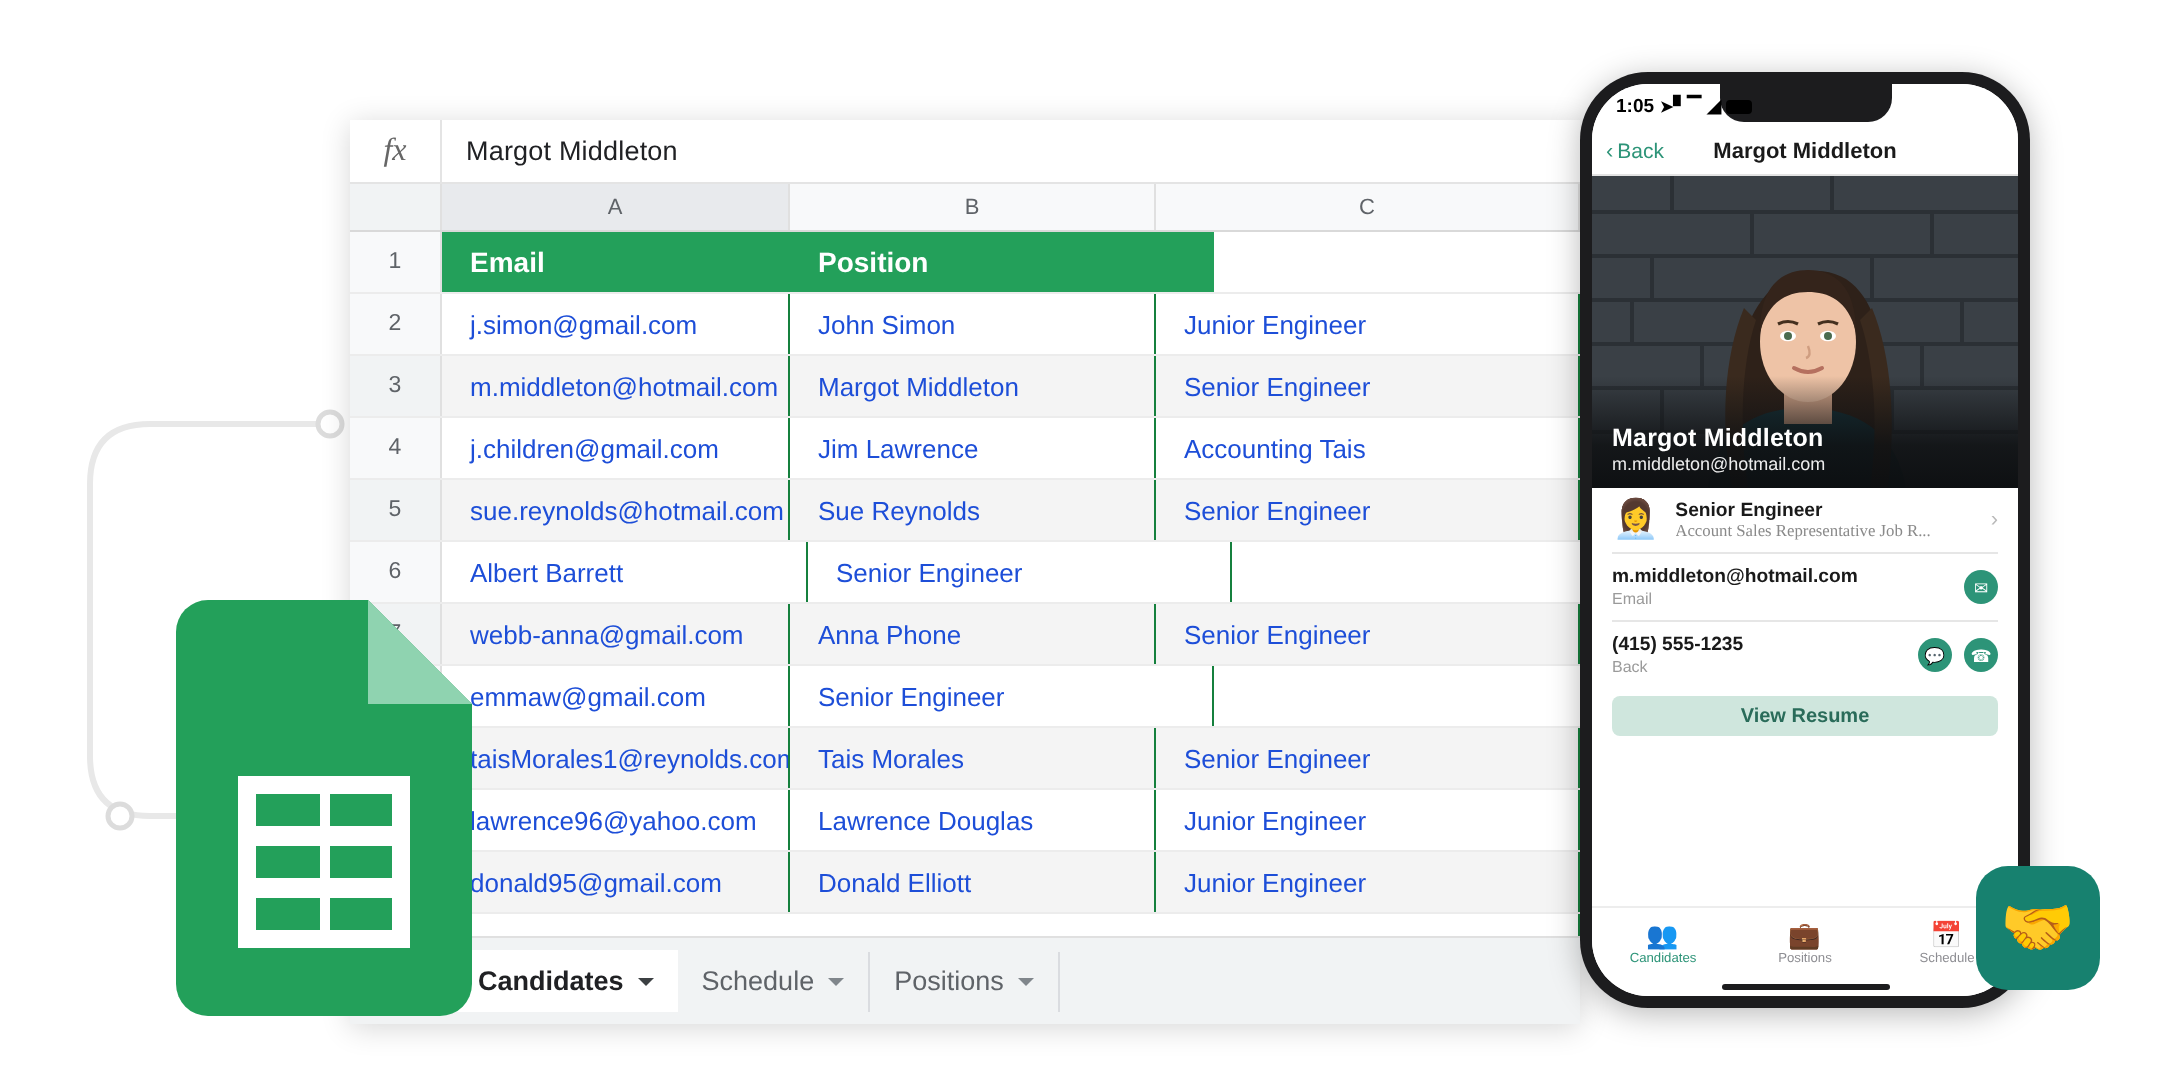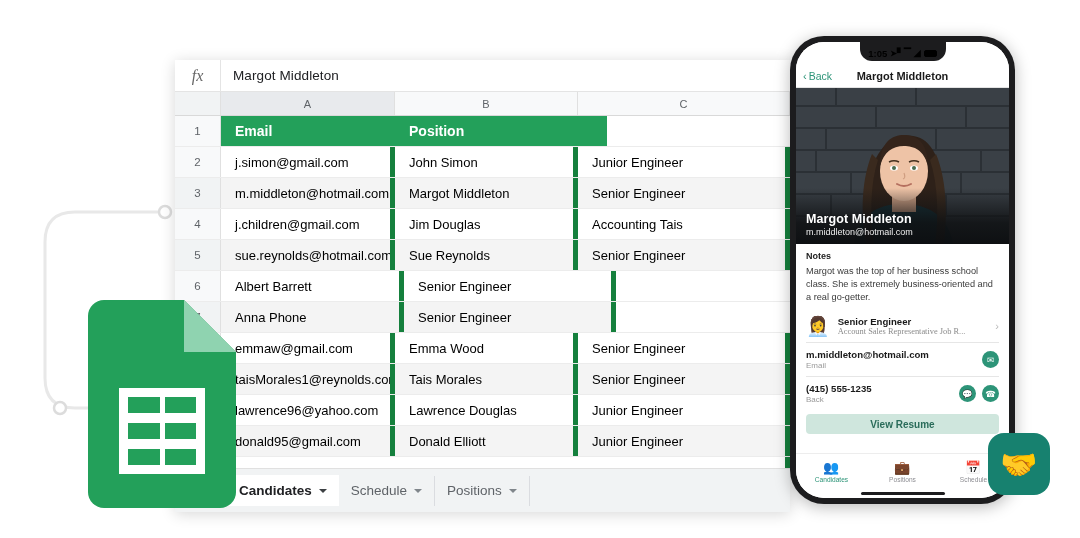--- a/index.html
+++ b/index.html
@@ -48,22 +48,22 @@
   .grid { }
   .row { display:flex; height:31px; border-bottom:1px solid #ececec; }
   .row .rn {
     width:46px; display:flex; align-items:center; justify-content:center;
     font-size:11.5px; color:#5f6368; background:#f8f9fa;
     border-right:1px solid #e0e0e0;
   }
   .row.odd .rn { background:#f1f3f4; }
   .cell {
     display:flex; align-items:center;
-    padding-left:14px; font-size:13px; color:#000000;
-    border-right:5px solid #15803d; background:#fff;
+    padding-left:14px; font-size:13px; color:#1d4ed8;
+    border-right:1px solid #15803d; background:#fff;
     white-space:nowrap; overflow:hidden;
   }
   .row.odd .cell { background:#f4f4f4; }
   .cell.a { width:174px; } .cell.b { width:183px; } .cell.c { width:212px; position:relative;}
   .hdr-row { height:31px; }
   .hdr-row .hcell {
     display:flex; align-items:center; padding-left:14px;
     font-size:14px; font-weight:bold; color:#ffffff;
     background:#23a05a; border-right:1px solid #23a05a;
   }
@@ -99,21 +99,21 @@
     background:#1c1c1e; border-radius:34px;
     padding:6px; box-shadow:0 3px 16px rgba(0,0,0,.28);
   }
   .screen {
     width:100%; height:100%; background:#fff;
     border-radius:28px; overflow:hidden; position:relative;
     display:flex; flex-direction:column;
   }
   .statusbar {
     height:22px; background:#fff; position:relative;
-    display:flex; align-items:center; justify-content:center;
+    display:flex; align-items:center; justify-content:flex-start;
     padding:0 12px; font-size:9.5px; font-weight:bold; color:#000;
   }
   .notch {
     position:absolute; left:50%; transform:translateX(-50%); top:0;
     width:86px; height:19px; background:#1c1c1e; border-radius:0 0 12px 12px;
   }
   .st-left { display:flex; align-items:center; gap:3px; z-index:2;}
   .st-right { display:flex; align-items:center; gap:3px; z-index:2;}
   .navbar {
     height:24px; background:#fff; border-bottom:1px solid #e3e3e3;
@@ -218,47 +218,47 @@
       <div class="row odd">
         <div class="rn">3</div>
         <div class="cell a">m.middleton@hotmail.com</div>
         <div class="cell b">Margot Middleton</div>
         <div class="cell c">Senior Engineer</div>
       </div>
 
       <div class="row">
         <div class="rn">4</div>
         <div class="cell a">j.children@gmail.com</div>
-        <div class="cell b">Jim Douglas</div>
+        <div class="cell b">Jim Lawrence</div>
         <div class="cell c">Accounting Tais</div>
       </div>
 
       <div class="row odd">
         <div class="rn">5</div>
         <div class="cell a">sue.reynolds@hotmail.com</div>
         <div class="cell b">Sue Reynolds</div>
         <div class="cell c">Senior Engineer</div>
       </div>
 
       <div class="row">
         <div class="rn">6</div>
         <div class="cell b">Albert Barrett</div>
         <div class="cell c">Senior Engineer</div>
       </div>
 
       <div class="row odd">
         <div class="rn">7</div>
+        <div class="cell a">webb-anna@gmail.com</div>
         <div class="cell b">Anna Phone</div>
         <div class="cell c">Senior Engineer</div>
       </div>
 
       <div class="row">
         <div class="rn"></div>
         <div class="cell a">emmaw@gmail.com</div>
-        <div class="cell b">Emma Wood</div>
         <div class="cell c">Senior Engineer</div>
       </div>
 
       <div class="row odd">
         <div class="rn"></div>
         <div class="cell a">taisMorales1@reynolds.com</div>
         <div class="cell b">Tais Morales</div>
         <div class="cell c">Senior Engineer</div>
       </div>
 
@@ -388,24 +388,20 @@
           <path d="M101 96 q7 4 14 0" stroke="#b5705f" stroke-width="2" fill="none" stroke-linecap="round"></path>
         </svg>
         <div class="hero-grad"></div>
         <div class="hero-txt">
           <div class="hero-name">Margot Middleton</div>
           <div class="hero-mail">m.middleton@hotmail.com</div>
         </div>
       </div>
 
       <div class="body-scroll">
-        <div class="sec">
-          <div class="sec-title">Notes</div>
-          <div class="notes-txt">Margot was the top of her business school class. She is extremely business-oriented and a real go-getter.</div>
-        </div>
 
         <div class="joblink">
           <span class="job-emoji">👩‍💼</span>
           <div class="job-meta">
             <div class="job-title">Senior Engineer</div>
             <div class="job-sub">Account Sales Representative Job R...</div>
           </div>
           <span class="chev">›</span>
         </div>
 

